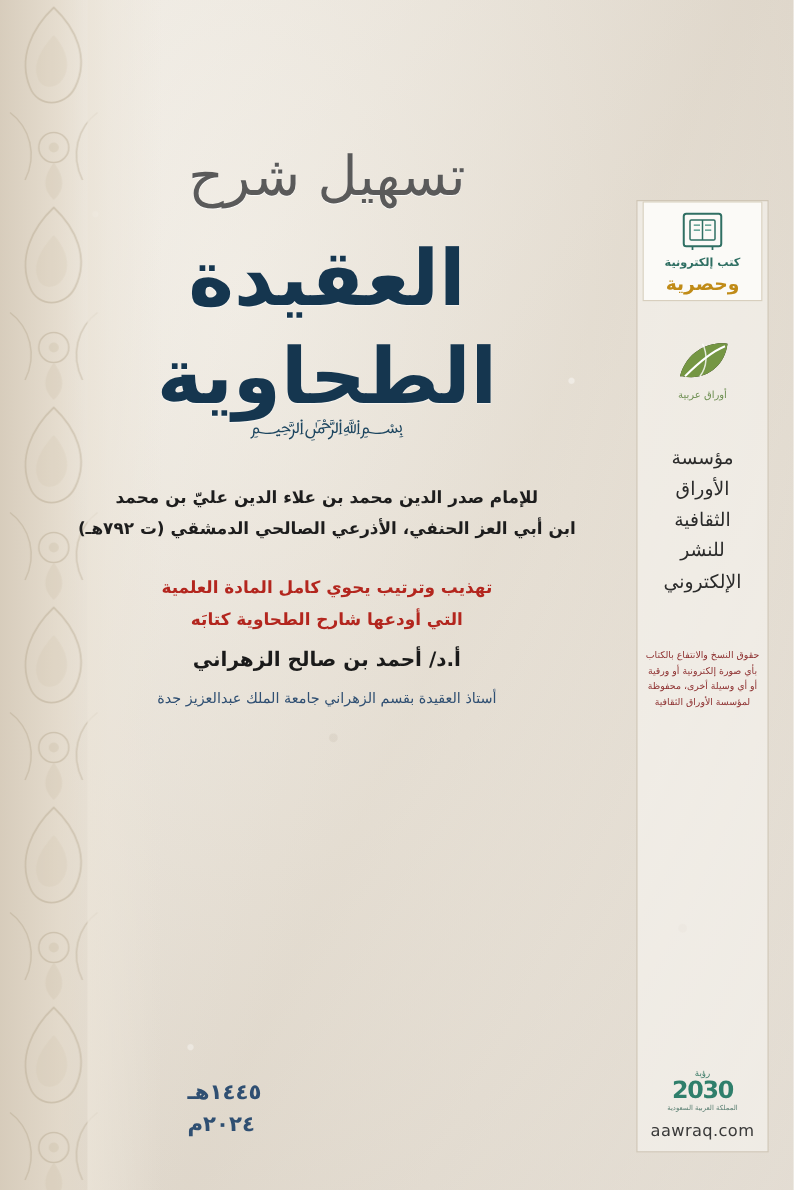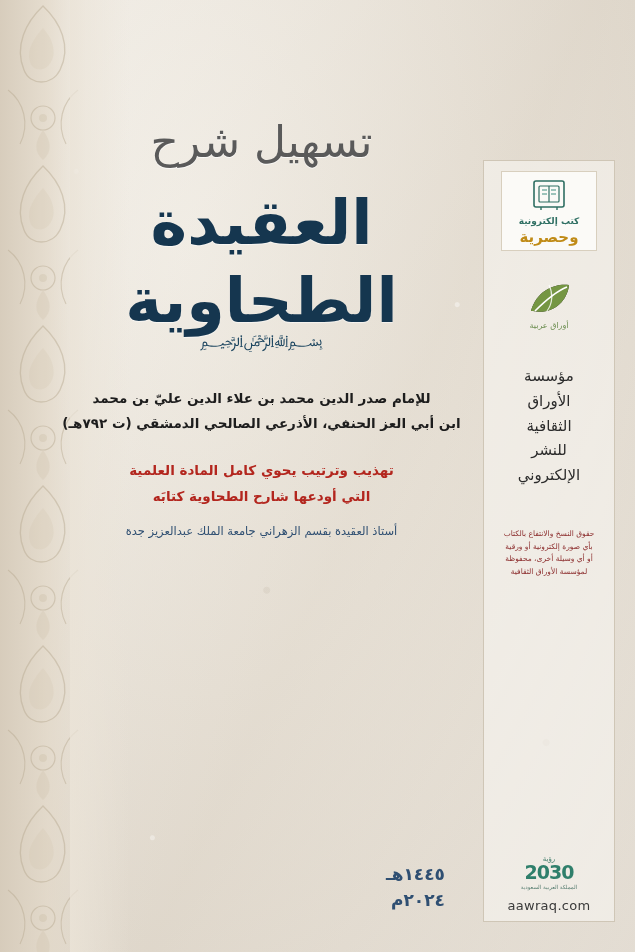--- a/index.html
+++ b/index.html
@@ -54,28 +54,27 @@
     height: 100%;
     background: linear-gradient(90deg, rgba(235,228,216,0.8), rgba(235,228,216,0));
     pointer-events: none;
   }
 
   
   .side-col {
     position: absolute;
     top: 160px;
     right: 20px;
-    width: 132px;
+    width: 106px;
     height: 762px;
     border: 1px solid #cfc6b6;
     background: rgba(250,248,244,0.55);
     display: flex;
     flex-direction: column;
     align-items: center;
-    padding-top: 10px;
     box-sizing: border-box;
   }
   .badge-ebook {
     width: 96px;
     border: 1px solid #d8cfbe;
     background: #fbfaf7;
     text-align: center;
     padding: 6px 2px 4px;
     box-sizing: border-box;
   }
@@ -210,21 +209,21 @@
   .prep-affil {
     margin-top: 14px;
     font-size: 11.5px;
     color: #2f4f72;
   }
   .dates {
     position: absolute;
     right: 190px;
     left: 150px;
     top: 862px;
-    text-align: right;
+    text-align: left;
     color: #2f4f72;
     font-size: 17px;
     font-weight: bold;
     line-height: 1.5;
   }
 </style>
 </head>
 <body>
 
 <div class="page">
@@ -257,20 +256,21 @@
     <div class="author-classic">
       <div>للإمام صدر الدين محمد بن علاء الدين عليّ بن محمد</div>
       <div>ابن أبي العز الحنفي، الأذرعي الصالحي الدمشقي (ت ٧٩٢هـ)</div>
     </div>
 
     <div class="subtitle-red">
       <div>تهذيب وترتيب يحوي كامل المادة العلمية</div>
       <div>التي أودعها شارح الطحاوية كتابَه</div>
     </div>
 
+    <div class="prep-name">أ.د/ أحمد بن صالح الزهراني</div>
     <div class="prep-affil">أستاذ العقيدة بقسم الزهراني جامعة الملك عبدالعزيز  جدة</div>
   </div>
 
   <div class="dates">
     <div>١٤٤٥هـ</div>
     <div>٢٠٢٤م</div>
   </div>
 
   <div class="side-col">
 

